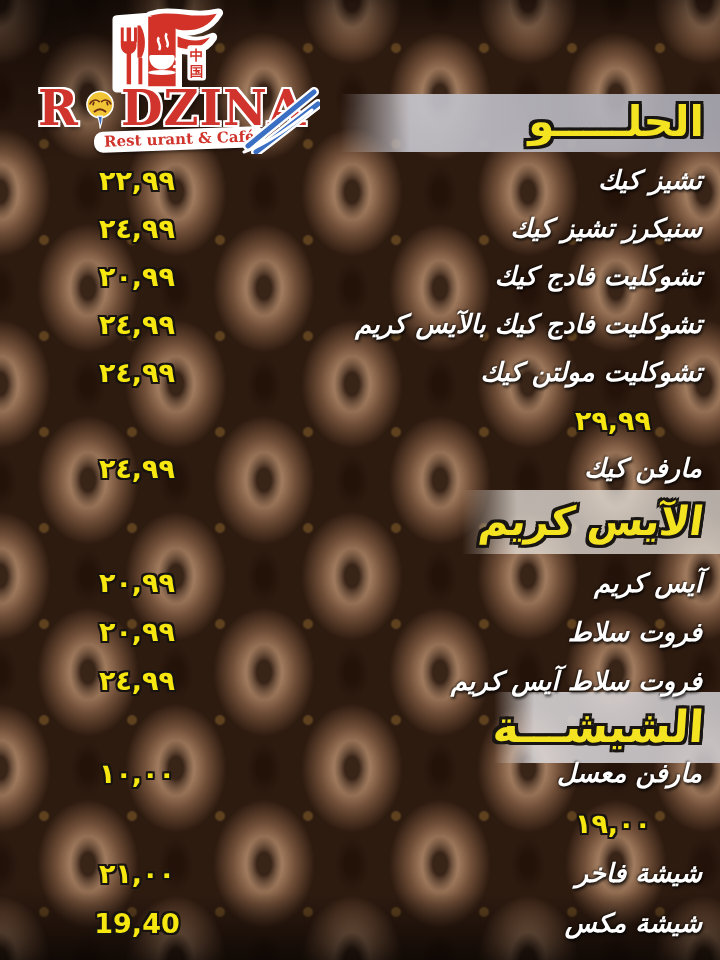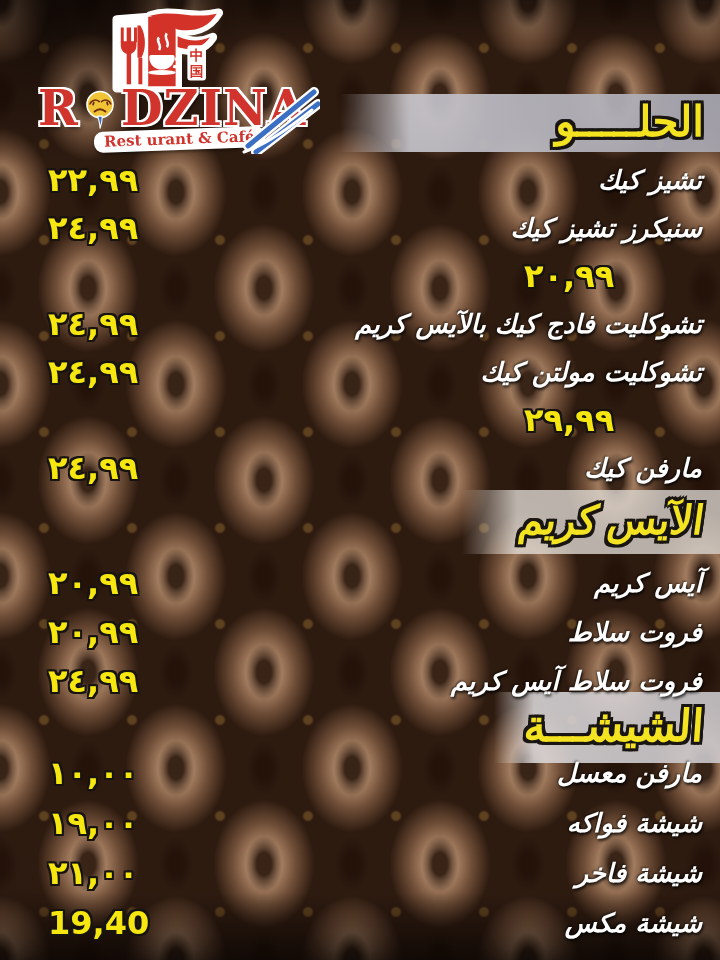--- a/index.html
+++ b/index.html
@@ -38,21 +38,21 @@
   .face{ width:40px; height:40px; margin:0 1px; position:relative; top:2px; }
   .tagline{
     position:absolute; left:56px; top:129px; transform:rotate(-2deg);
     background:#fff; color:#d0342c; font-family:"DejaVu Serif", serif; font-weight:bold;
     font-size:15px; padding:1px 10px 2px; border-radius:9px; white-space:nowrap;
     box-shadow:0 2px 3px rgba(0,0,0,.4);
   }
   .chopsticks{ position:absolute; left:204px; top:86px; width:78px; height:68px; }
 
   
-  .band{ position:absolute; right:0; z-index:2;font-family:Liberation Serif, serif; }
+  .band{ position:absolute; right:0; z-index:2; }
   .band-1{ top:94px;  left:340px; height:58px;
     background:linear-gradient(90deg, rgba(183,182,190,0) 0, rgba(196,195,202,.93) 70px, rgba(168,167,177,.93) 100%); }
   .band-2{ top:490px; left:462px; height:64px;
     background:linear-gradient(90deg, rgba(228,223,216,0) 0, rgba(228,223,216,.78) 55px, rgba(214,209,203,.8) 100%); }
   .band-3{ top:692px; left:494px; height:71px;
     background:linear-gradient(90deg, rgba(216,213,215,0) 0, rgba(219,216,218,.88) 40px, rgba(205,202,206,.88) 100%); }
   .section-title{
     position:absolute; right:16px; top:50%; transform:translateY(-52%);
     font-size:42px; font-weight:bold; color:#f4e321; white-space:nowrap; line-height:1;
     text-shadow:-3px -3px 0 #181512, 3px -3px 0 #181512, -3px 3px 0 #181512, 3px 3px 0 #181512,
@@ -66,21 +66,21 @@
   .rows-1{ top:156px; } .rows-1 .row{ height:48px; }
   .rows-2{ top:558px; } .rows-2 .row{ height:49px; }
   .rows-3{ top:748px; } .rows-3 .row{ height:50px; }
   .row{ display:flex; align-items:center; justify-content:space-between; padding:0 18px 0 48px; }
   .item-name{
     font-size:26px; font-weight:bold; color:#fff; white-space:nowrap;
     text-shadow:1px 2px 3px rgba(0,0,0,.85), -1px -1px 2px rgba(0,0,0,.5);
     font-style:italic;
   }
   .item-price{
-    width:178px; font-size:32px; font-weight:bold; color:#f6e711;
+    width:178px; text-align:center; font-size:27px; font-weight:bold; color:#f6e711;
     white-space:nowrap; direction:ltr;
     text-shadow:-2px -2px 0 #161310, 2px -2px 0 #161310, -2px 2px 0 #161310, 2px 2px 0 #161310,
                  0 -2px 0 #161310, 0 2px 0 #161310, -2px 0 0 #161310, 2px 0 0 #161310;
   }
 </style>
 </head>
 <body>
 
 <div class="page">
   <div class="vignette"></div>
@@ -151,20 +151,21 @@
   <div class="rows rows-1">
     <div class="row">
       <div class="item-name">تشيز كيك</div>
       <div class="item-price">٢٢,٩٩</div>
     </div>
     <div class="row">
       <div class="item-name">سنيكرز تشيز كيك</div>
       <div class="item-price">٢٤,٩٩</div>
     </div>
     <div class="row">
+      <div class="item-name">تشوكليت فادج كيك</div>
       <div class="item-price">٢٠,٩٩</div>
     </div>
     <div class="row">
       <div class="item-name">تشوكليت فادج كيك بالآيس كريم</div>
       <div class="item-price">٢٤,٩٩</div>
     </div>
     <div class="row">
       <div class="item-name">تشوكليت مولتن كيك</div>
       <div class="item-price">٢٤,٩٩</div>
     </div>
@@ -191,21 +192,20 @@
       <div class="item-price">٢٤,٩٩</div>
     </div>
   </div>
 
   <div class="rows rows-3">
     <div class="row">
       <div class="item-name">مارفن معسل</div>
       <div class="item-price">١٠,٠٠</div>
     </div>
     <div class="row">
-      <div class="item-name">شيشة فواكه</div>
       <div class="item-price">١٩,٠٠</div>
     </div>
     <div class="row">
       <div class="item-name">شيشة فاخر</div>
       <div class="item-price">٢١,٠٠</div>
     </div>
     <div class="row">
       <div class="item-name">شيشة مكس</div>
       <div class="item-price">19,40</div>
     </div>

